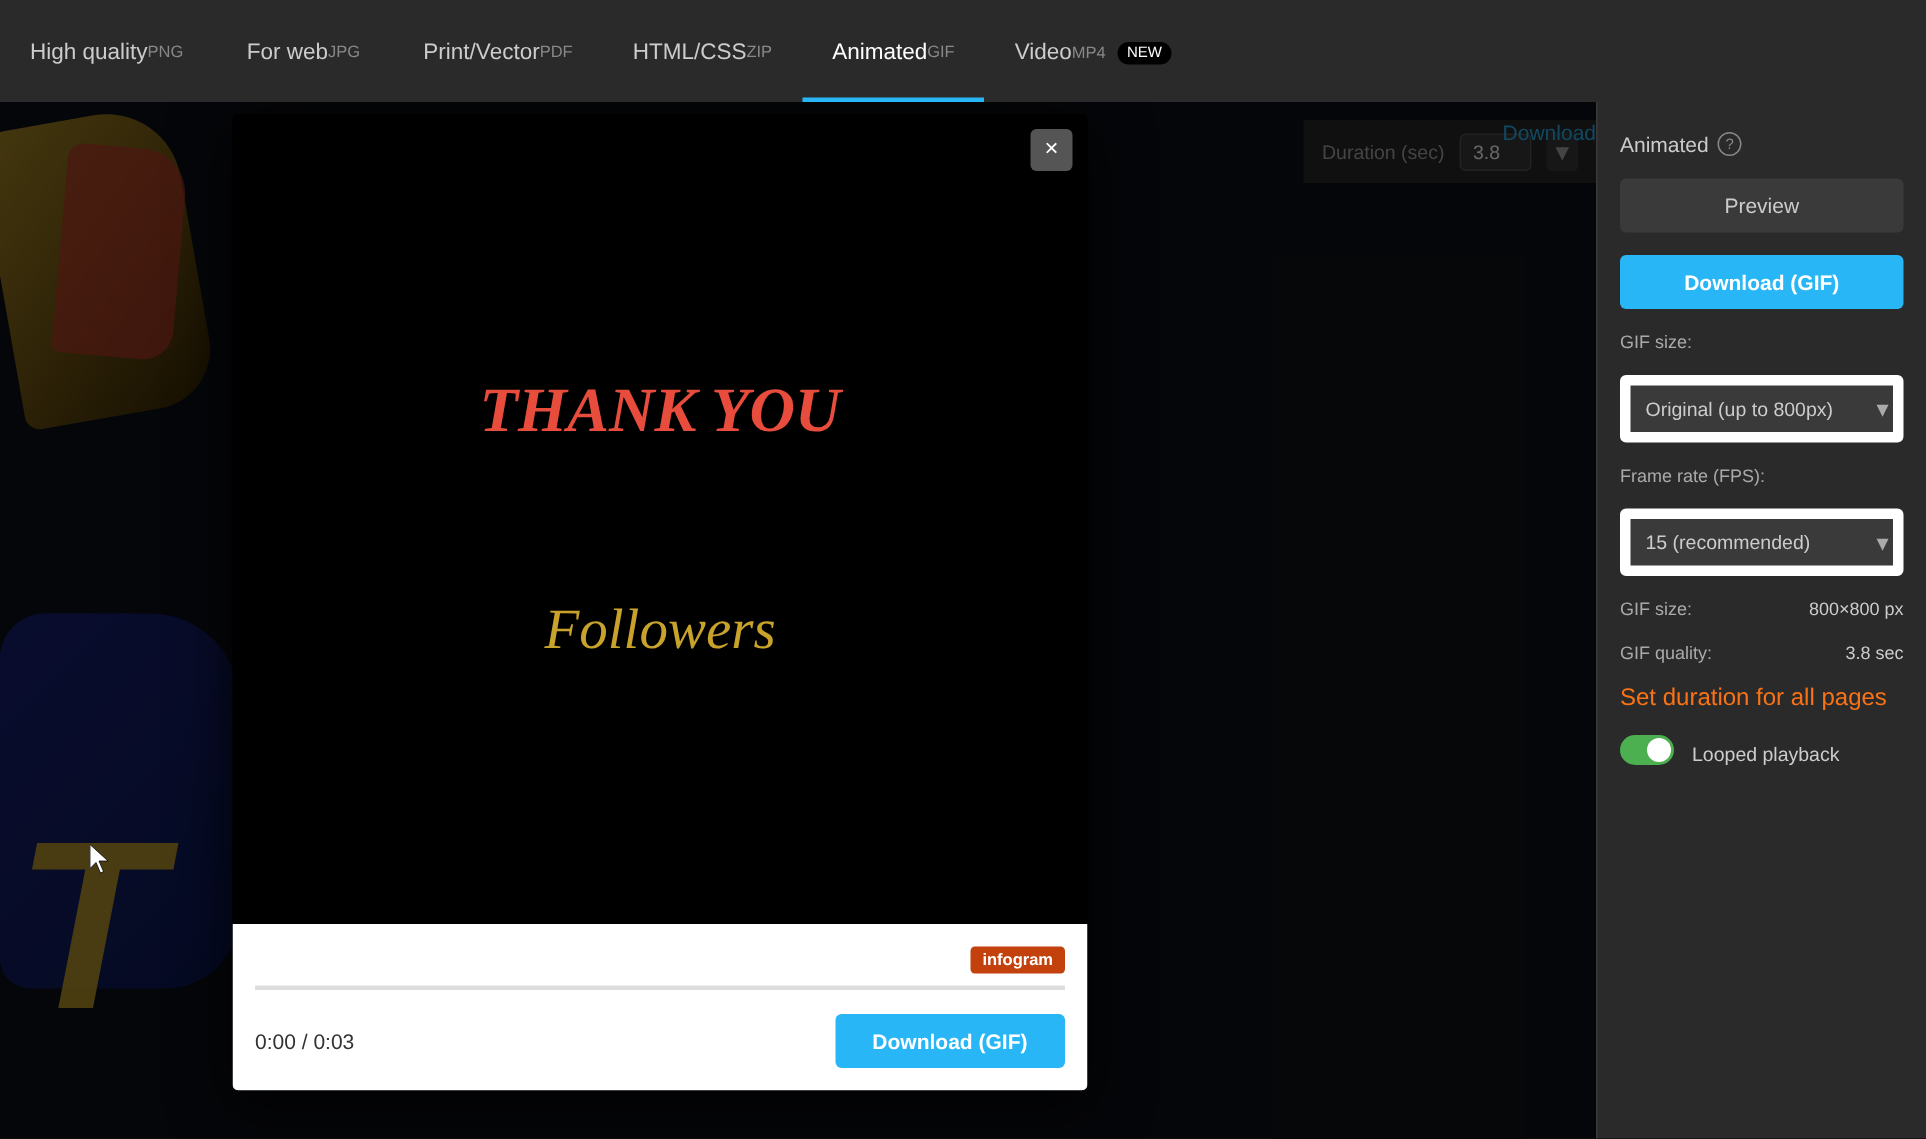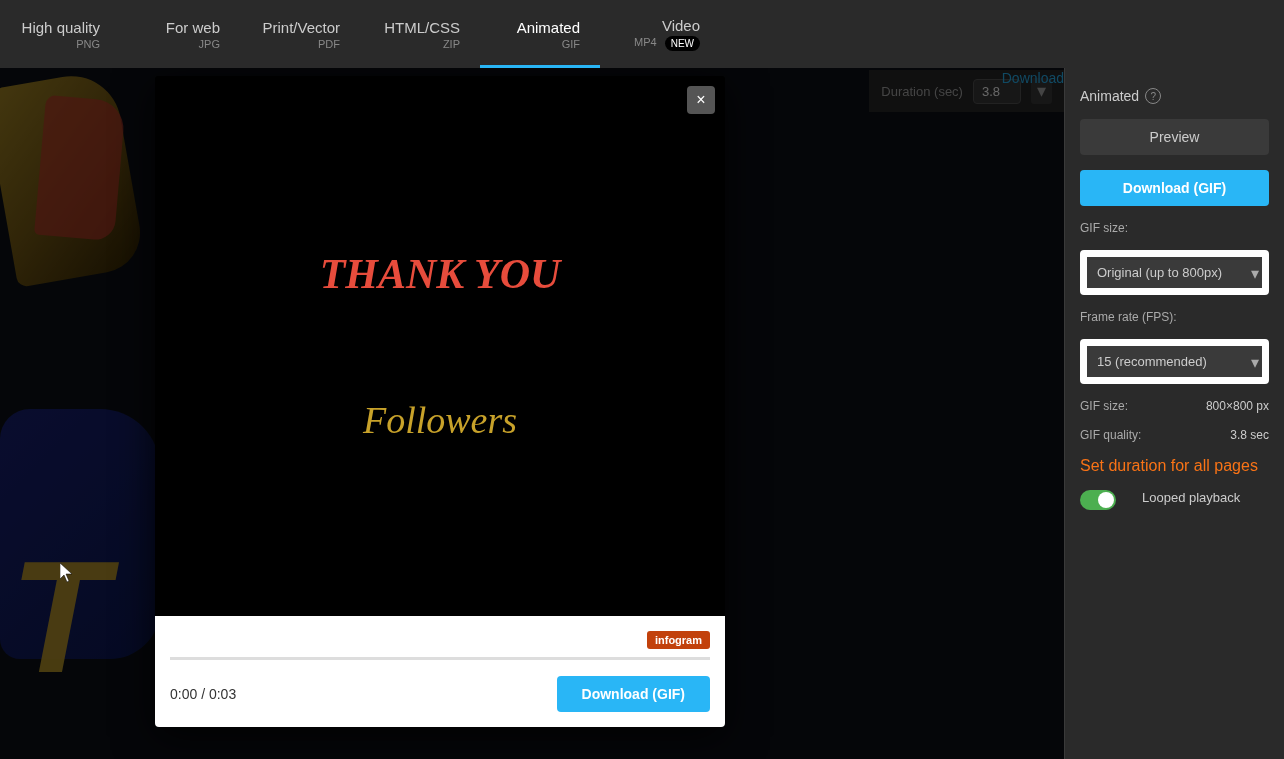--- a/index.html
+++ b/index.html
@@ -16,22 +16,21 @@
     .top-nav {
       display: flex;
       background: #2a2a2a;
       height: 68px;
       align-items: center;
       position: relative;
       z-index: 1;
     }
     .nav-tab {
       display: flex;
-      flex-direction: column;
-      align-items: flex-end;
+      align-items: center;
       justify-content: center;
       padding: 0 20px;
       height: 100%;
       color: #ccc;
       cursor: pointer;
       min-width: 120px;
       position: relative;
     }
     .nav-tab.active {
       color: #fff;
@@ -218,22 +217,22 @@
       pointer-events: none;
     }
     .link-text {
       color: #f97316;
       font-size: 16px;
       cursor: pointer;
       text-decoration: none;
     }
     .toggle-row {
       display: flex;
-      align-items: flex-start;
-      gap: 26px;
+      align-items: flex-end;
+      gap: 12px;
     }
     .toggle {
       width: 36px;
       height: 20px;
       background: #4caf50;
       border-radius: 10px;
       position: relative;
       cursor: pointer;
     }
     .toggle::after {
@@ -450,21 +449,21 @@
 <div class="main-area">
 
   <div class="canvas-area">
     <div class="bg-design">
       <div class="bg-brush1"></div>
       <div class="bg-brush2"></div>
       <div class="bg-brush3"></div>
       <div class="bg-text-t">T</div>
     </div>
 
-    <div style="position:absolute; top:2px; right:0; display:flex; align-items:center; gap:10px; background:rgba(42,42,42,0.95); padding:8px 12px; z-index:5;">
+    <div style="position:absolute; top:12px; right:0; display:flex; align-items:center; gap:10px; background:rgba(42,42,42,0.95); padding:8px 12px; z-index:5;">
       <button class="download-btn-partial" style="background:transparent; border:none; color:#29b6f6; font-size:14px; cursor:pointer; padding:0;">Download</button>
       <span class="duration-label">Duration (sec)</span>
       <input class="duration-input" type="text" style="background: rgb(58, 58, 58); border: 1px solid rgb(85, 85, 85); color: rgb(255, 255, 255); padding: 4px 8px; border-radius: 4px; font-size: 13px; width: 48px;" value="3.8">
       <span style="color:#aaa; font-size:18px; cursor:pointer; background:#3a3a3a; padding:2px 6px; border-radius:3px;">▾</span>
     </div>
 
     <div class="modal-backdrop"></div>
 
     <div class="modal">
 

